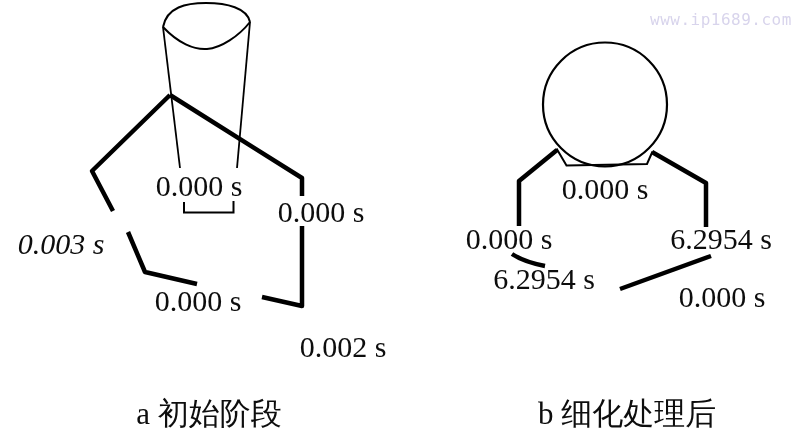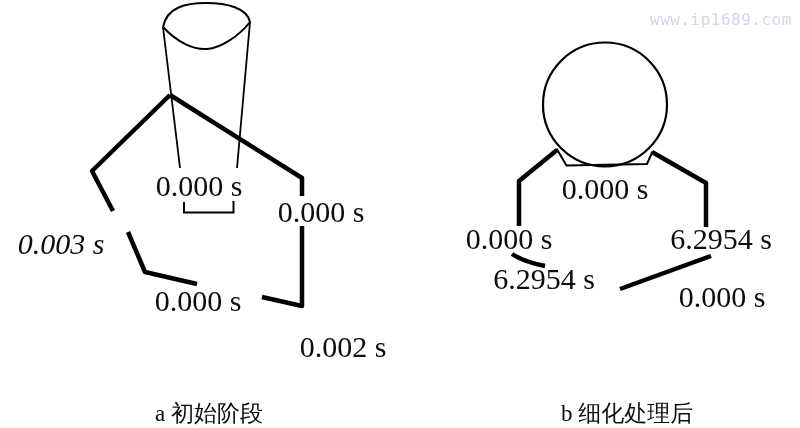--- a/index.html
+++ b/index.html
@@ -17,21 +17,21 @@
     font-family:"Liberation Serif", serif;
     font-size:30px;
     color:#0d0d0d;
     white-space:nowrap;
     line-height:1;
   }
   .caption{
     position:absolute;
     transform:translate(-50%,-50%);
     font-family:"Liberation Serif", serif;
-    font-size:23px;
+    font-size:31px;
     color:#0d0d0d;
     white-space:nowrap;
     line-height:1;
   }
   .watermark{
     position:absolute;
     left:650px;top:12px;
     font-family:"DejaVu Sans Mono", monospace;
     font-size:16px;
     letter-spacing:0.5px;

